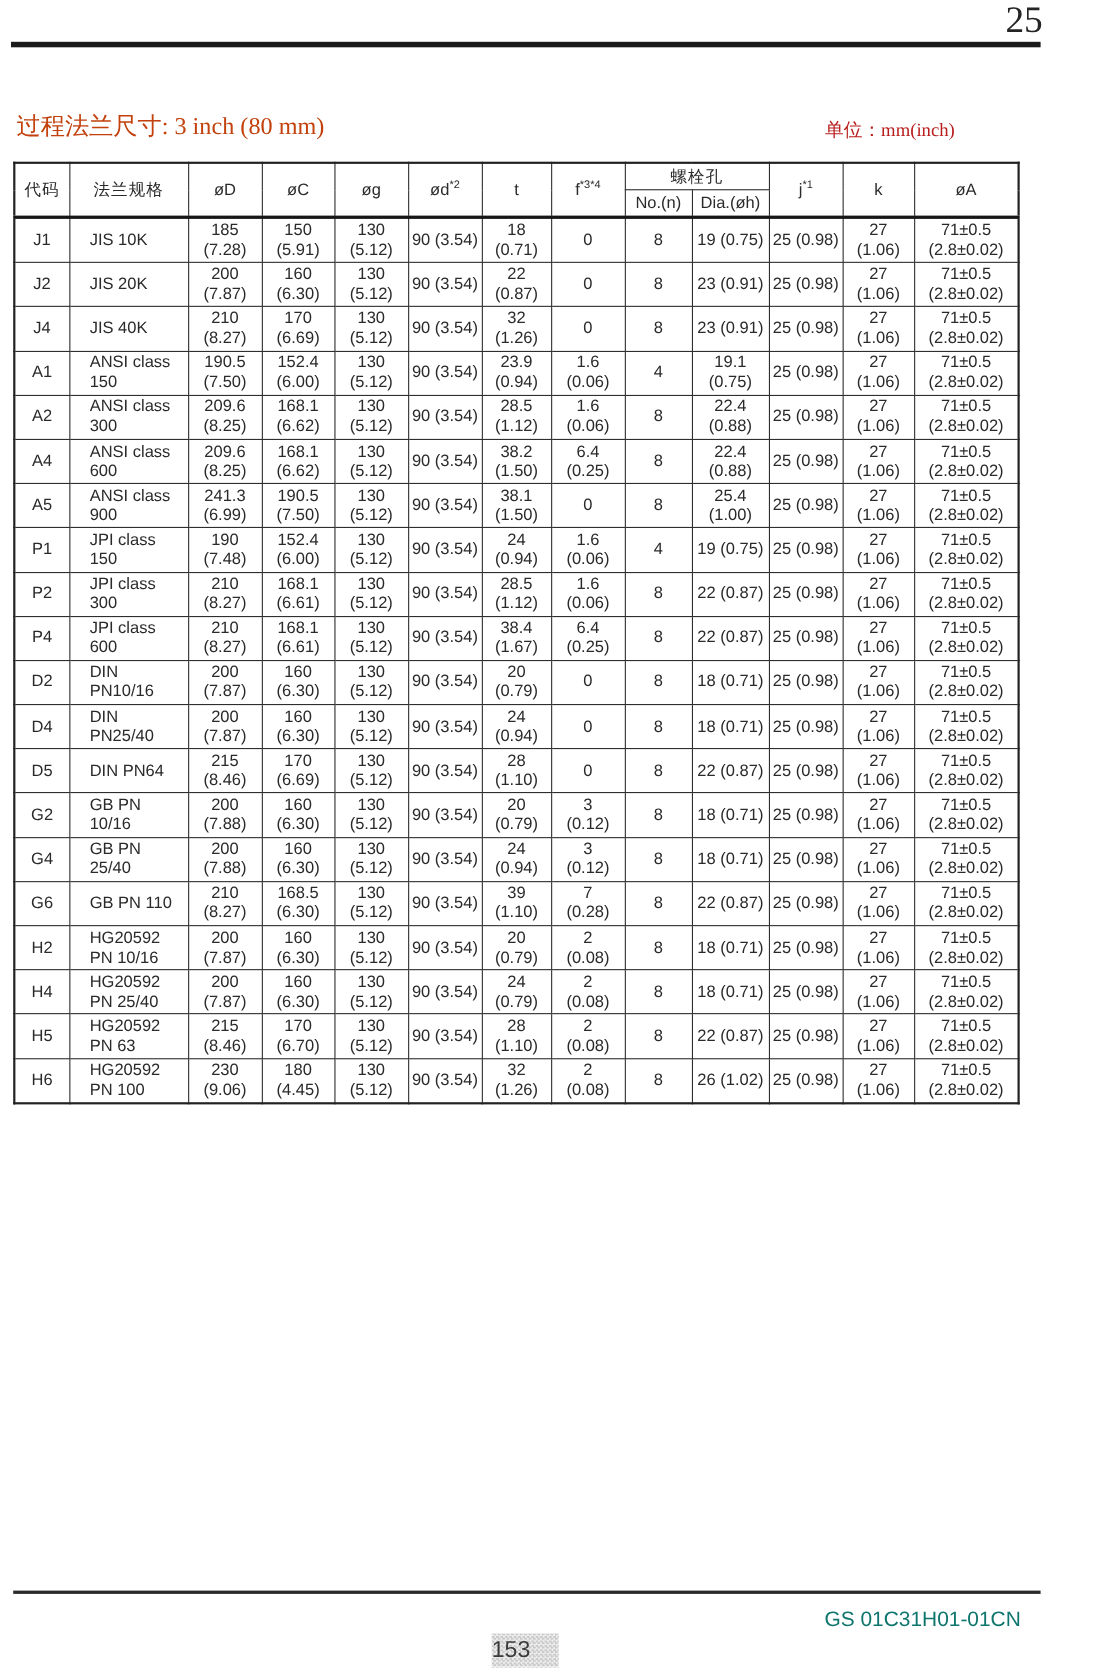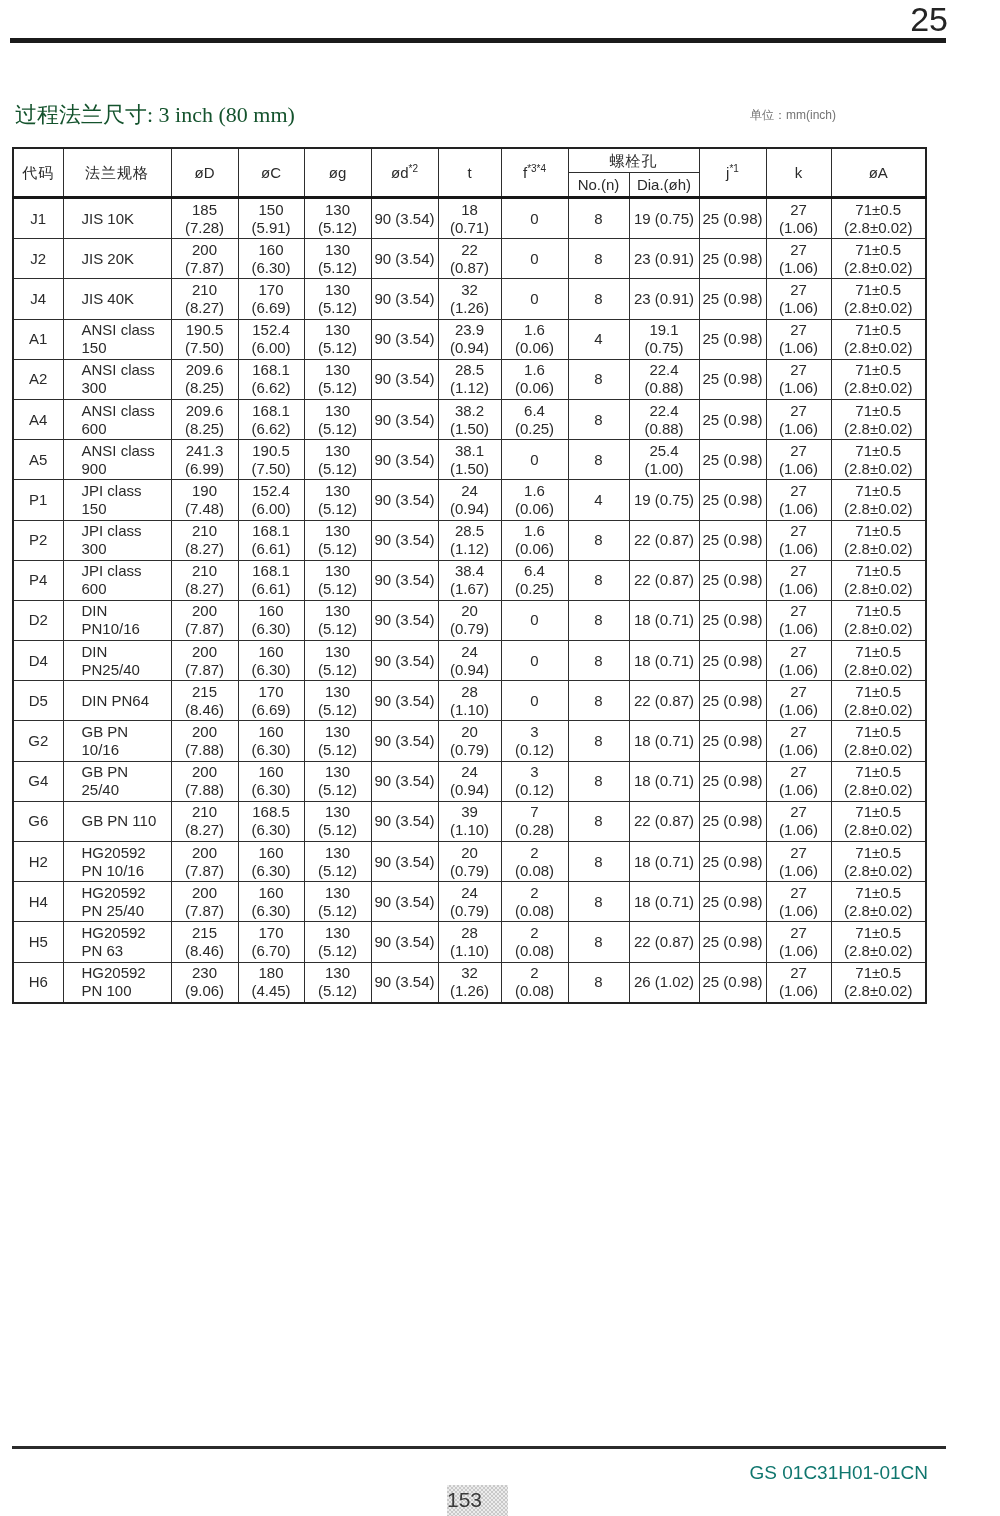--- a/index.html
+++ b/index.html
@@ -9,37 +9,37 @@
     font-family: "Liberation Sans", sans-serif;
     color: #1d1d1d;
     position: relative;
     overflow: hidden;
   }
   .page { position: absolute; inset: 0; }
 
   
   .page-num {
     position: absolute; top: 0px; right: 52px;
-    font-size: 34px; line-height: 38px; color: #242424;
+    font-size: 34px; line-height: 38px; color: #242424; font-family: Liberation Serif, serif;
   }
   .top-rule {
     position: absolute; top: 38px; left: 10px; width: 936px; height: 5px;
     background: #1b1b1b;
   }
 
   
   .doc-title {
     position: absolute; top: 100px; left: 15px;
     font-family: "Liberation Serif", serif;
-    font-size: 22px; color: #14532d;
+    font-size: 22px; color: #c2410c;
   }
   .unit-label {
     position: absolute; top: 107px; left: 750px;
-    font-family: Liberation Sans, sans-serif;
-    font-size: 12px; color: #737373;
+    font-family: Liberation Serif, serif;
+    font-size: 17px; color: #b91c1c;
   }
 
   
   .tbl-wrap { position: absolute; top: 147px; left: 12px; }
   table {
     border-collapse: collapse; table-layout: fixed;
     width: 913px;
     font-size: 15px; color: #2a2a2a;
   }
   th, td {

